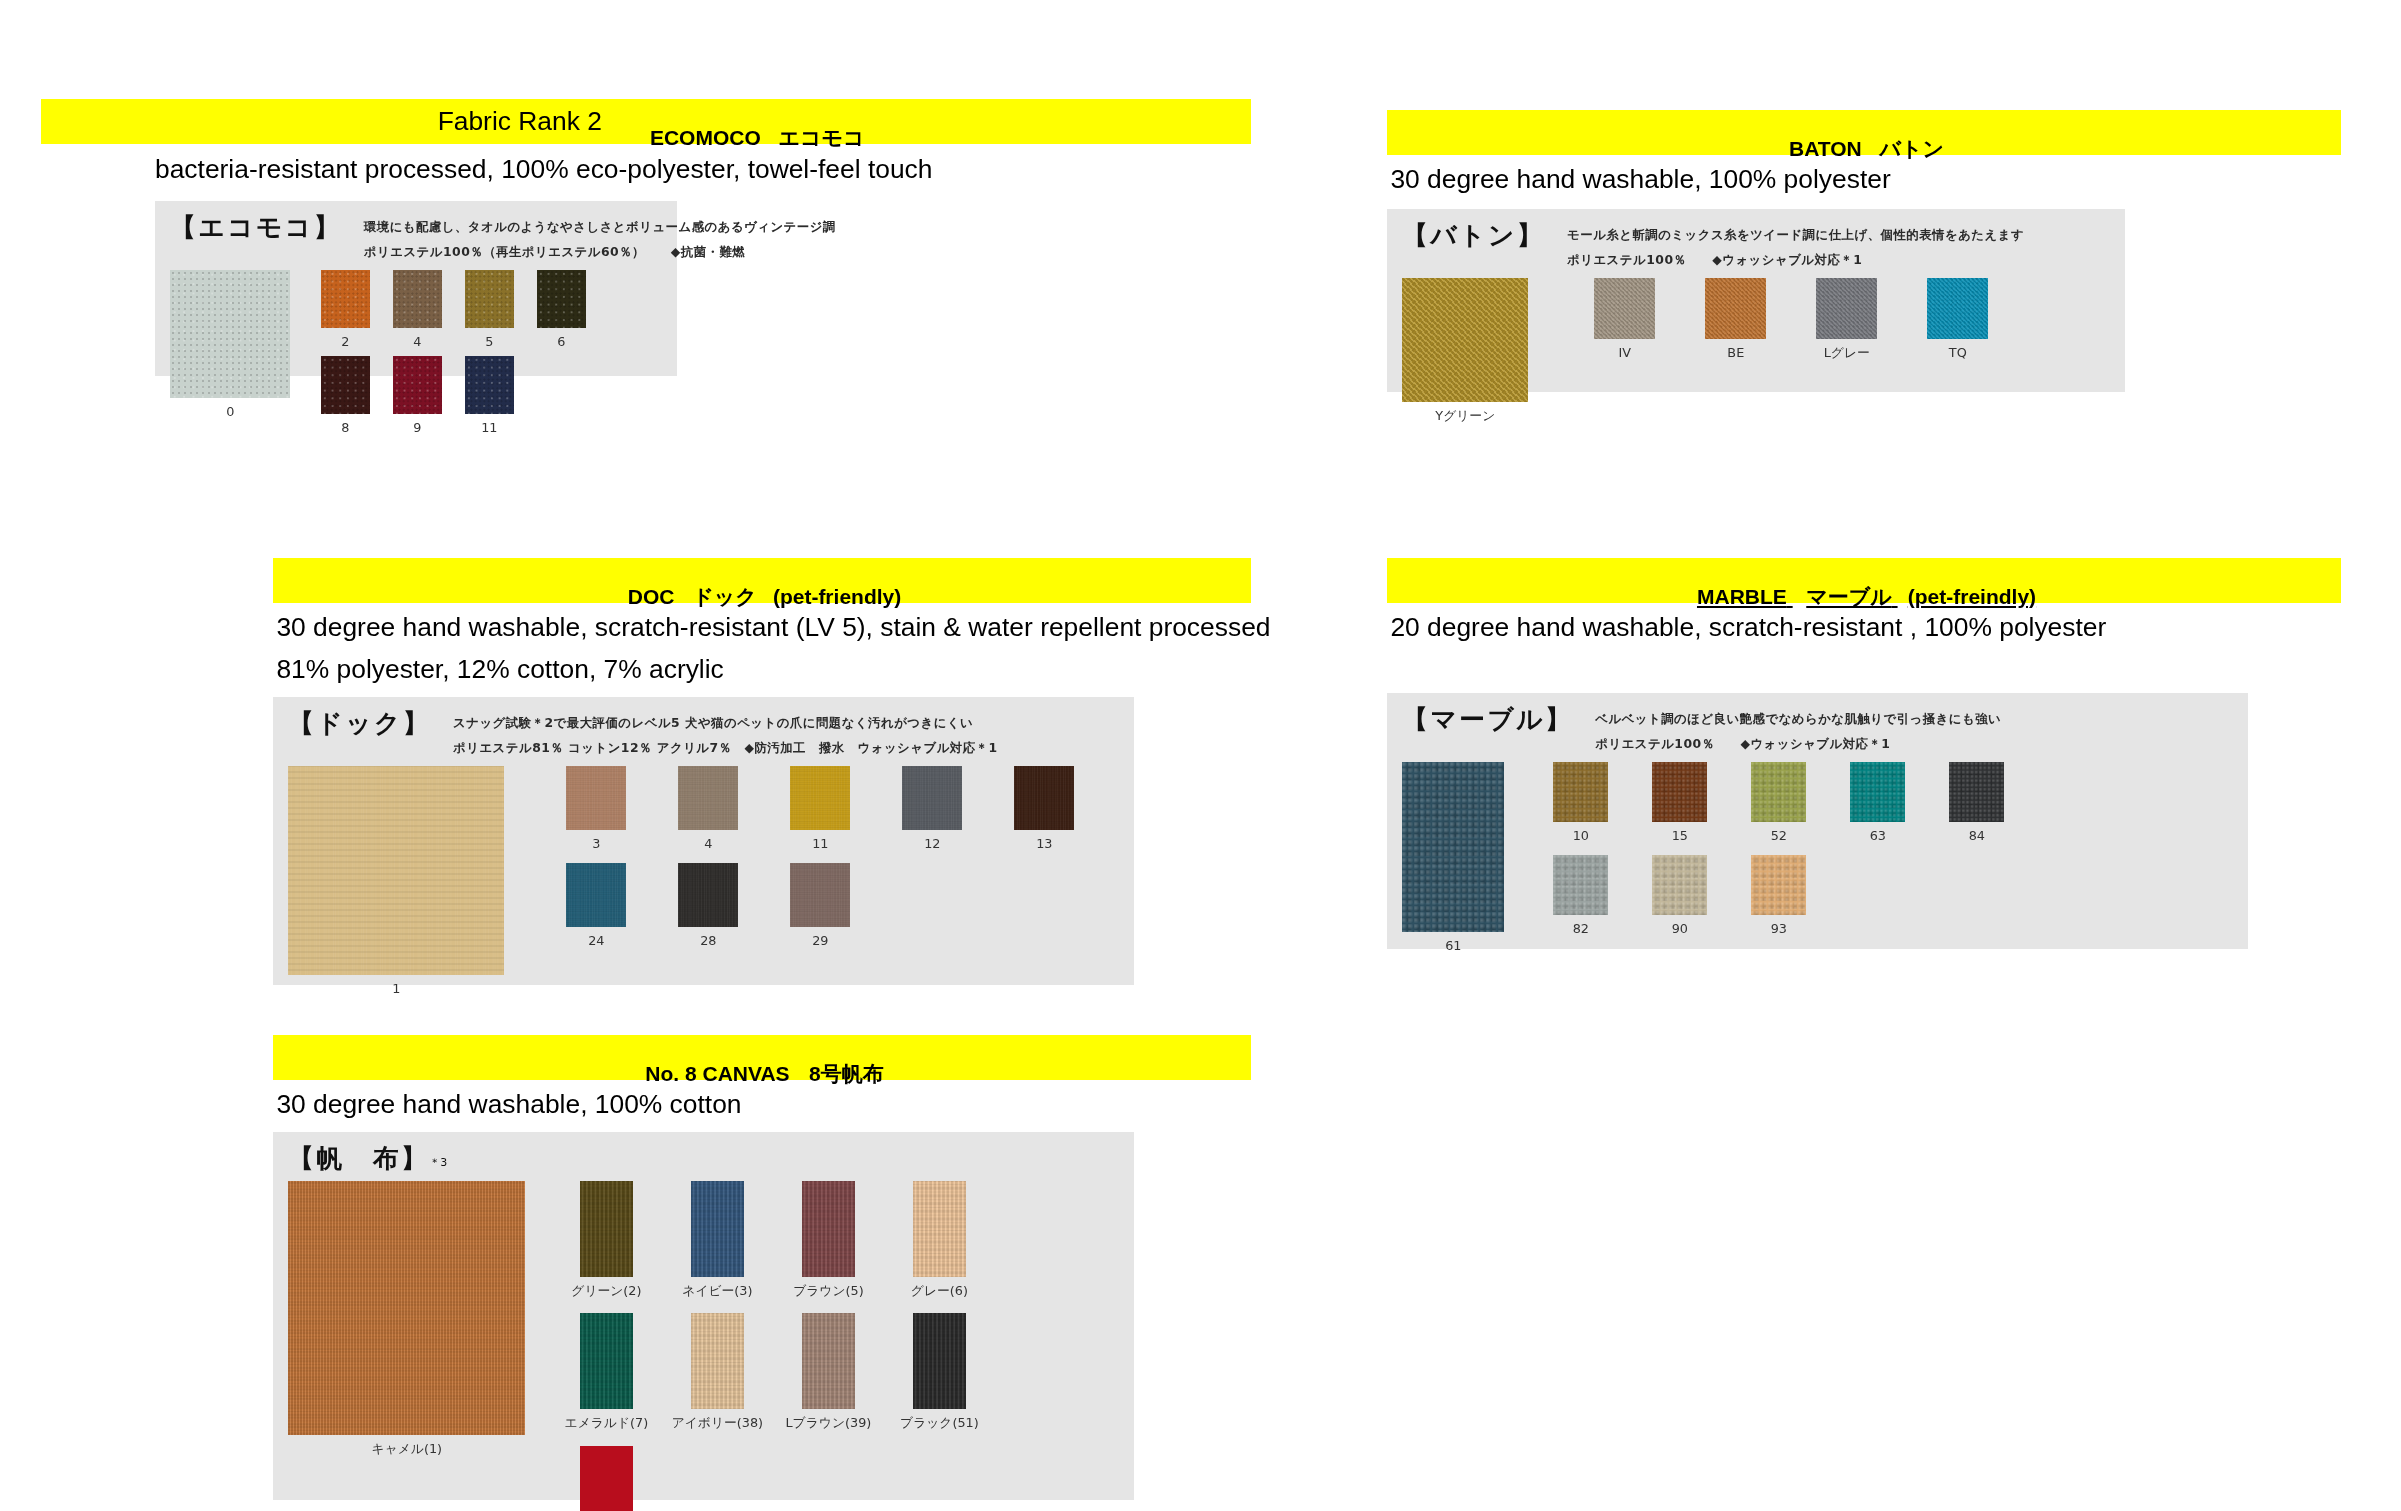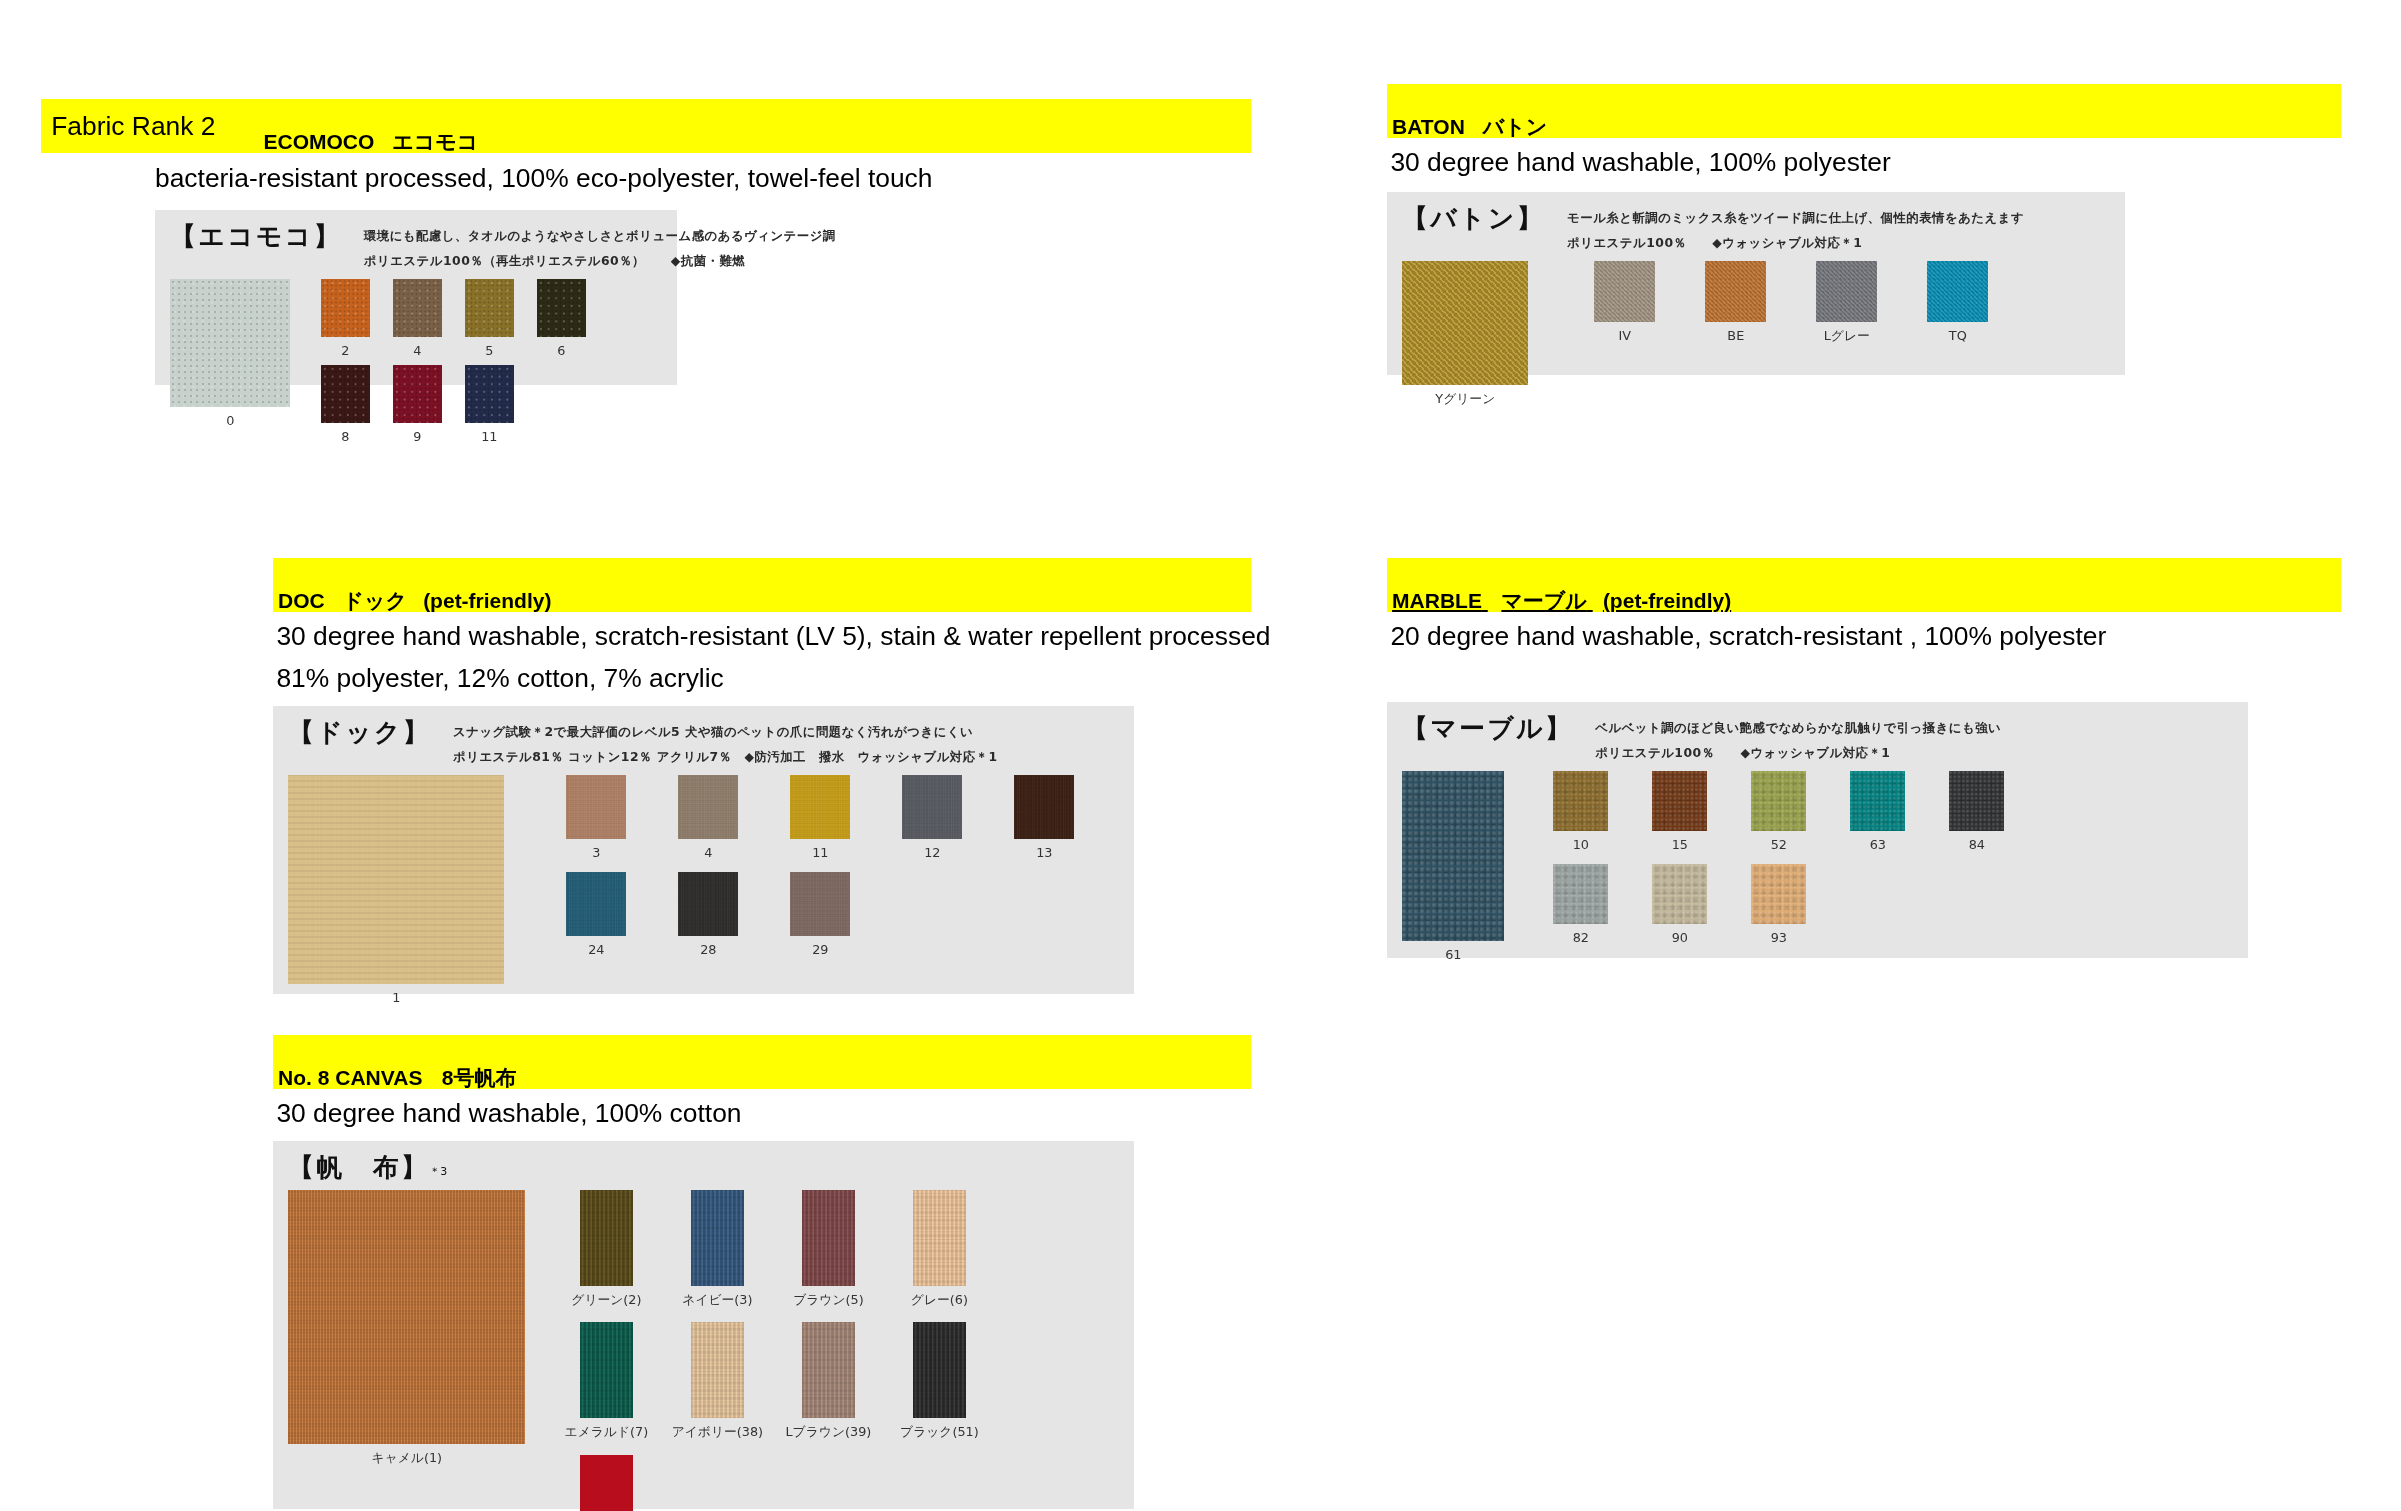--- a/index.html
+++ b/index.html
@@ -15,21 +15,22 @@
     overflow: hidden;
   }
 
   
   .section { position: absolute; }
 
   .hl-row {
     display: flex;
     align-items: center;
     background: #FFFF00;
-    height: 54px;
+    height: 45px;
+    justify-content: center;
   }
   .rank-label {
     font-size: 26.4px;
     font-weight: 400;
     white-space: nowrap;
     padding-left: 10.2px;
   }
   .fab-title {
     font-size: 21px;
     font-weight: bold;
@@ -182,21 +183,21 @@
         </div>
         <div class="sw-cell" style="width:72px;">
           <div class="sw tex-mottle" style="width:49px; height:58px; background-color:#222c4a;"></div>
           <div class="sw-cap">11</div>
         </div>
       </div>
     </div>
   </div>
 </div>
 
-<div class="section" style="left:1387px; top:84px; width:954px;">
+<div class="section" style="left:1387px; top:110px; width:954px;">
 
   <div class="hl-row" style="width:954px;">
     <span class="fab-title" style="padding-left:5.1px;">
       <span>BATON</span>
       <span class="jp" style="margin-left:12px;">バトン</span>
     </span>
   </div>
 
   <div class="spec-line" style="padding-left:3.4px;">30 degree hand washable, 100% polyester</div>
 

